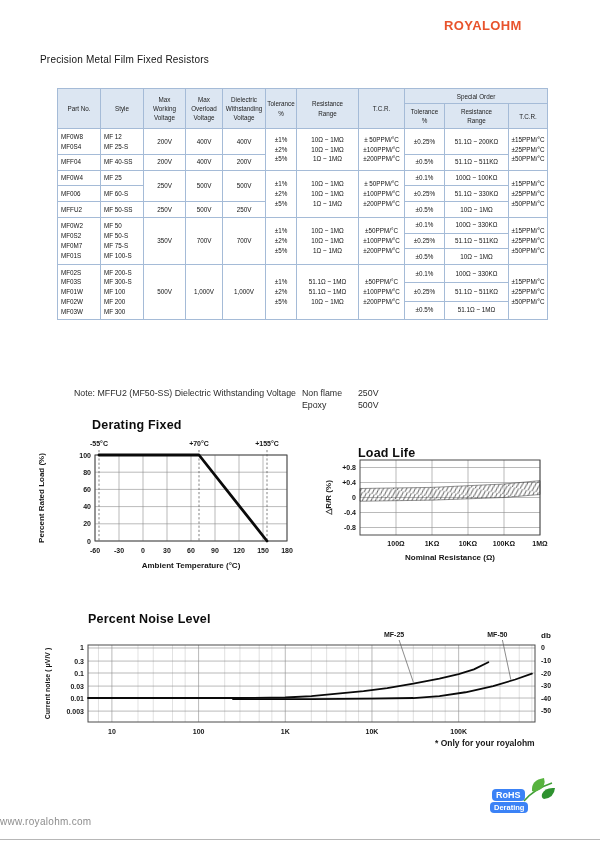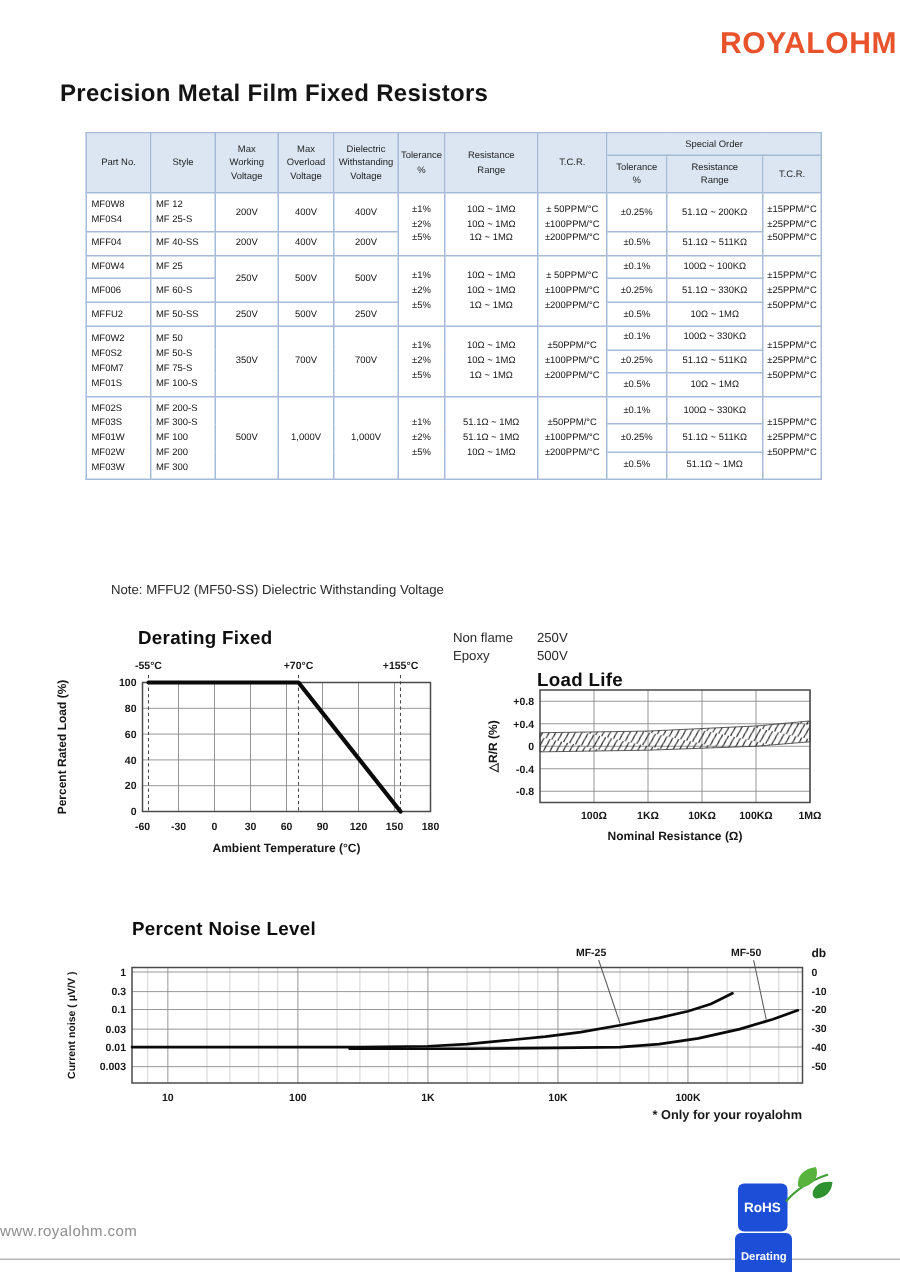--- a/index.html
+++ b/index.html
@@ -1,34 +1,34 @@
 <!DOCTYPE html>
 <html><head>
 <meta charset="utf-8">
 <style>
   html,body{margin:0;padding:0;background:#e9e9e9;}
   .page{position:relative;width:600px;height:848px;background:#ffffff;
         font-family:"Liberation Sans",sans-serif;overflow:hidden;margin:0 auto;}
   
-  .logo{position:absolute;left:480px;top:18px;font-size:20px;font-weight:800;
+  .logo{position:absolute;left:444px;top:18px;font-size:13px;font-weight:800;
         letter-spacing:.4px;color:#E8532C;}
-  .page-title{position:absolute;left:40px;top:54px;font-size:16px;font-weight:700;
+  .page-title{position:absolute;left:40px;top:54px;font-size:10px;font-weight:400;
         color:#141414;letter-spacing:.2px;}
   
   .tbl-wrap{position:absolute;left:57px;top:88px;width:490px;}
   #spec-table{border-collapse:collapse;table-layout:fixed;width:490px;color:#121212;}
   #spec-table th,#spec-table td{border:1px solid #a5bbd7;text-align:center;
         vertical-align:middle;padding:2.5px 1px;font-size:6.3px;line-height:1.55;
         white-space:pre-line;overflow:hidden;}
   #spec-table th{background:#dce6f2;font-weight:400;color:#1d1d1d;line-height:1.5;}
   #spec-table td.al{text-align:left;padding-left:3px;}
   
   .note{position:absolute;left:74px;top:388px;font-size:8.8px;color:#2b2b2b;
         display:flex;align-items:flex-start;}
-  .note-grid{display:grid;grid-template-columns:56px 40px;margin-left:6px;row-gap:2px;margin-top:32px;}
+  .note-grid{display:grid;grid-template-columns:56px 40px;margin-left:6px;row-gap:2px;}
   
   .chart{position:absolute;}
   .chart-title{position:absolute;font-size:12.5px;font-weight:700;color:#0d0d0d;
         letter-spacing:.2px;white-space:nowrap;}
   svg text{font-family:"Liberation Sans",sans-serif;}
   .tk{font-size:7px;font-weight:700;fill:#161616;}
   .ann{font-size:7px;font-weight:700;fill:#161616;}
   .axl{font-size:8px;font-weight:700;fill:#161616;}
   .g1{stroke:#8b8b8b;stroke-width:.6;}
   .g2{stroke:#bdbdbd;stroke-width:.45;}
@@ -37,22 +37,22 @@
   .crv{fill:none;stroke:#0a0a0a;stroke-width:2.8;stroke-linejoin:round;stroke-linecap:round;}
   .crv2{fill:none;stroke:#0a0a0a;stroke-width:1.8;stroke-linejoin:round;stroke-linecap:round;}
   .ldr{stroke:#5a5a5a;stroke-width:.7;}
   .band{fill:url(#hatch);stroke:#3a3a3a;stroke-width:.55;}
   .footnote{position:absolute;font-size:8.5px;font-weight:600;color:#1a1a1a;}
   
   .footer-url{position:absolute;left:0;top:816px;width:524px;text-align:left;
         font-size:10px;color:#8d8d8d;letter-spacing:.3px;}
   .footer-line{position:absolute;left:0;top:839px;width:600px;border-top:1px solid #b7b7b7;}
   .rohs{position:absolute;left:490px;top:789px;width:72px;height:34px;}
-  .rohs-pill{display:block;width:max-content;background:#1d4ed8;color:#fff;font-weight:700;
-        border-radius:4px;padding:10px 4px;position:relative;z-index:2;}
+  .rohs-pill{display:block;width:max-content;background:#3b82f6;color:#fff;font-weight:700;
+        border-radius:4px;padding:0 4px;position:relative;z-index:2;}
   .rohs-l1{font-size:9px;line-height:12px;margin-left:2px;}
   .rohs-l2{font-size:7.5px;line-height:11px;margin-top:1px;}
   .rohs-leaves{position:absolute;left:30px;top:-12px;z-index:3;}
 </style>
 </head>
 <body>
 
 <div class="page">
 
   <div class="logo">ROYALOHM</div>

